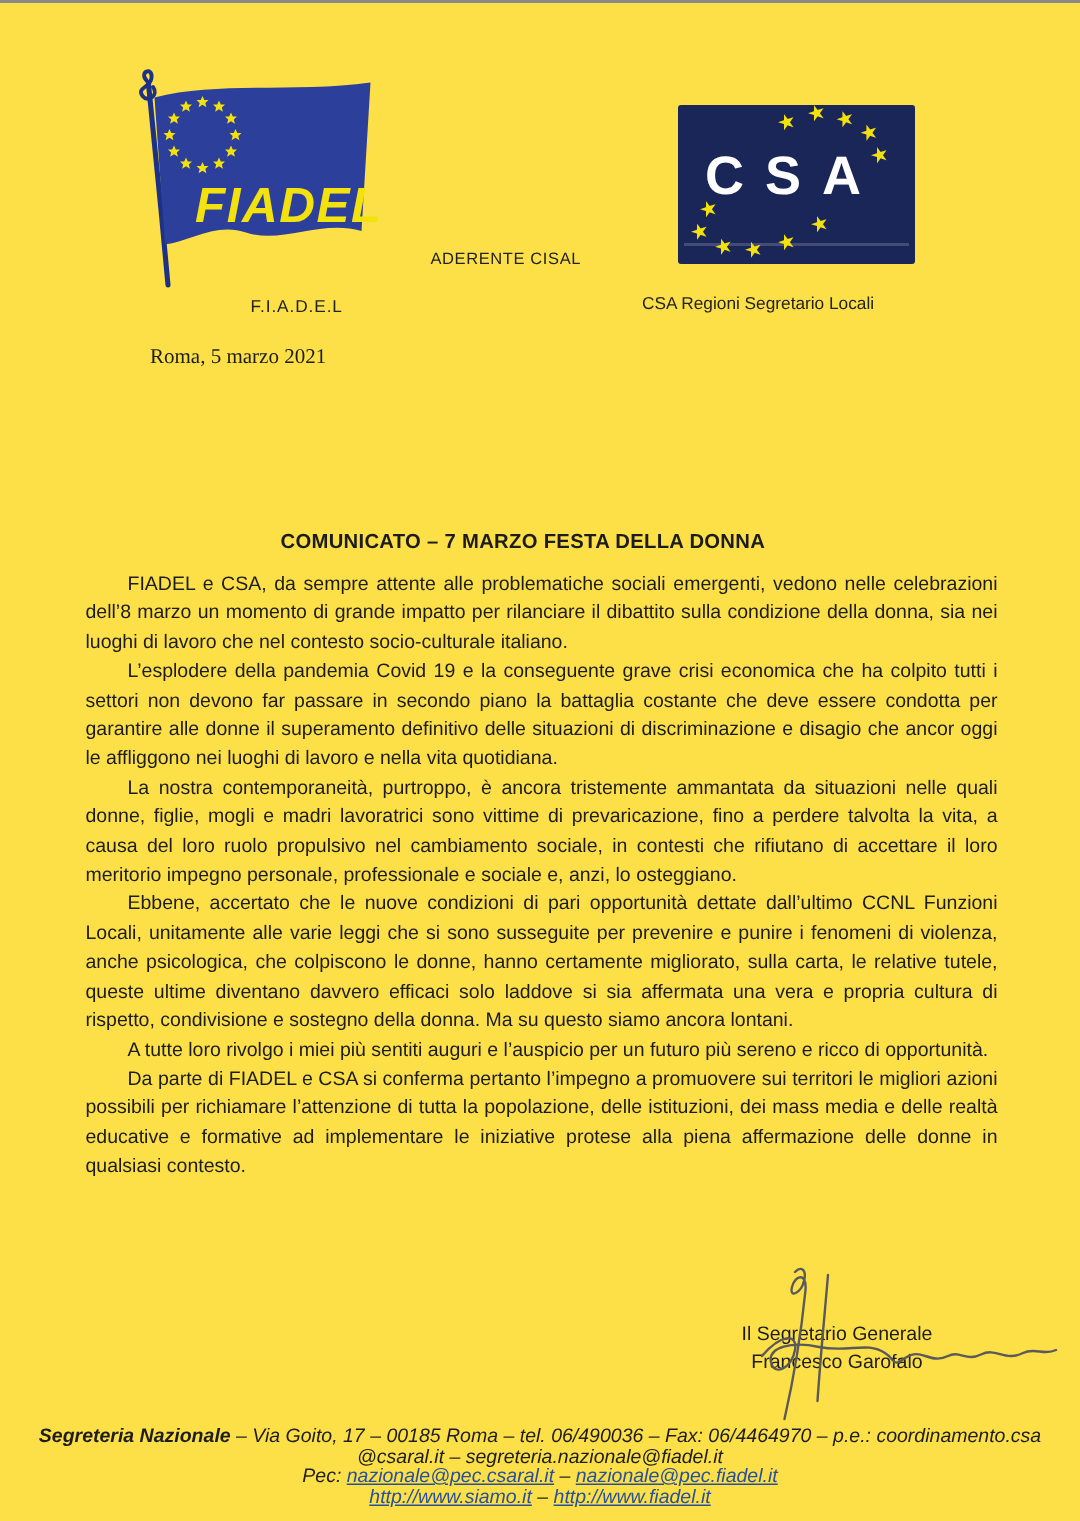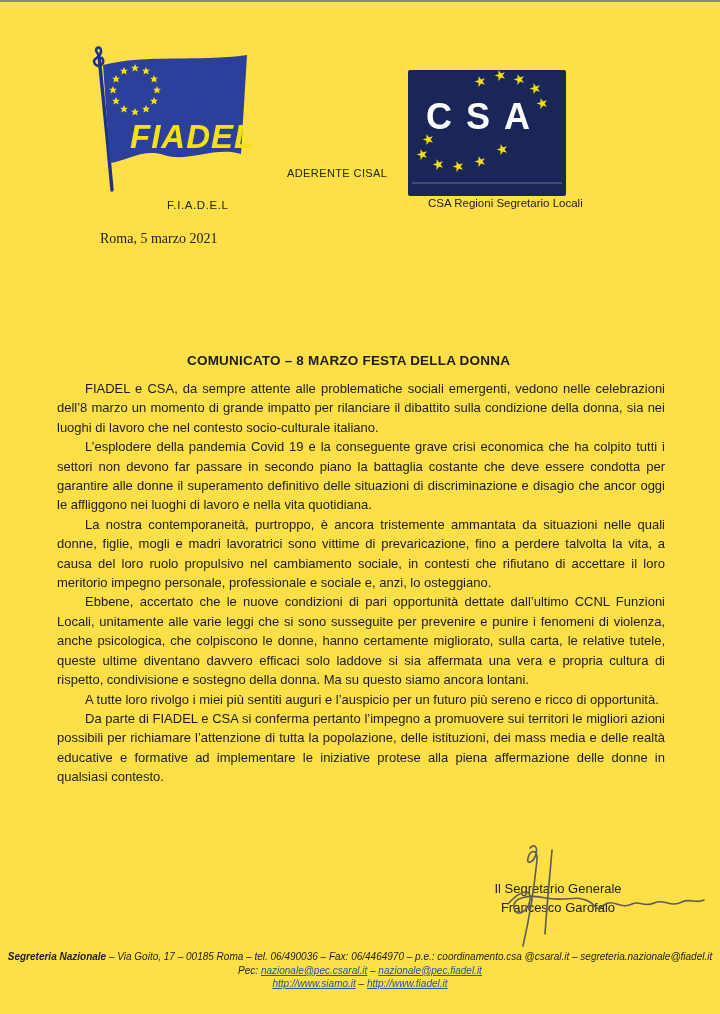--- a/index.html
+++ b/index.html
@@ -12,21 +12,21 @@
     color:#1c1c1c;
     overflow:hidden;
   }
 
   
   .fiadel-logo{position:absolute;left:86px;top:40px;width:176px;height:152px;}
   .aderente{position:absolute;left:287px;top:165px;font-size:11px;letter-spacing:.4px;color:#222;}
   .fiadel-caption{position:absolute;left:155px;top:197px;font-size:11.5px;letter-spacing:.6px;color:#222;padding-left:12px;}
 
   .csa-logo{
-    position:absolute;left:408px;top:68px;width:158px;height:126px;
+    position:absolute;left:452px;top:68px;width:158px;height:106px;
     background:#1a2558;border-radius:2px;text-align:right;
   }
   .csa-logo .inner-line{
     position:absolute;left:4px;right:4px;bottom:12px;height:2px;
     background:rgba(255,255,255,.18);
   }
   .csa-letters{
     position:absolute;left:18px;top:26px;
     color:#fff;font-weight:bold;font-size:36px;letter-spacing:14px;
     font-family:"Liberation Sans",sans-serif;
@@ -55,21 +55,21 @@
 
   
   .sig-block{position:absolute;left:478px;top:879px;width:160px;text-align:center;font-size:13px;color:#1c1c1c;}
   .sig-block .sig-role{margin-bottom:4px;}
   .sig-scrawl{position:absolute;left:468px;top:840px;width:245px;height:110px;pointer-events:none;}
 
   
   .footer{
     position:absolute;left:0;right:0;top:948px;
     text-align:center;
-    font-style:italic;font-size:10px;line-height:13.5px;color:#1d1d1d;
+    font-style:italic;font-size:13px;line-height:13.5px;color:#1d1d1d;
   }
   .footer .b{font-weight:bold;}
   .footer a{color:#27509e;text-decoration:underline;cursor:pointer;}
 </style>
 </head>
 <body>
 
 <div class="page">
 
   <svg class="fiadel-logo" viewBox="0 0 176 152" aria-hidden="true">
@@ -116,21 +116,21 @@
     <span class="csa-star" style="left:44px;top:89px;"></span>
     <span class="csa-star" style="left:24px;top:87px;"></span>
     <span class="csa-star" style="left:8px;top:77px;"></span>
     <span class="csa-star" style="left:14px;top:62px;"></span>
   </div>
   <div class="csa-caption">CSA Regioni Segretario Locali</div>
 
   <div class="date-line">Roma, 5 marzo 2021</div>
 
 
-  <div class="subject">COMUNICATO – 8 MARZO FESTA DELLA DONNA</div>
+  <div class="subject">COMUNICATO – 7 MARZO FESTA DELLA DONNA</div>
 
   <div class="letter-body">
     <p>FIADEL e CSA, da sempre attente alle problematiche sociali emergenti, vedono nelle celebrazioni dell’8 marzo un momento di grande impatto per rilanciare il dibattito sulla condizione della donna, sia nei luoghi di lavoro che nel contesto socio-culturale italiano.</p>
     <p>L’esplodere della pandemia Covid 19 e la conseguente grave crisi economica che ha colpito tutti i settori non devono far passare in secondo piano la battaglia costante che deve essere condotta per garantire alle donne il superamento definitivo delle situazioni di discriminazione e disagio che ancor oggi le affliggono nei luoghi di lavoro e nella vita quotidiana.</p>
     <p>La nostra contemporaneità, purtroppo, è ancora tristemente ammantata da situazioni nelle quali donne, figlie, mogli e madri lavoratrici sono vittime di prevaricazione, fino a perdere talvolta la vita, a causa del loro ruolo propulsivo nel cambiamento sociale, in contesti che rifiutano di accettare il loro meritorio impegno personale, professionale e sociale e, anzi, lo osteggiano.</p>
     <p>Ebbene, accertato che le nuove condizioni di pari opportunità dettate dall’ultimo CCNL Funzioni Locali, unitamente alle varie leggi che si sono susseguite per prevenire e punire i fenomeni di violenza, anche psicologica, che colpiscono le donne, hanno certamente migliorato, sulla carta, le relative tutele, queste ultime diventano davvero efficaci solo laddove si sia affermata una vera e propria cultura di rispetto, condivisione e sostegno della donna. Ma su questo siamo ancora lontani.</p>
     <p>A tutte loro rivolgo i miei più sentiti auguri e l’auspicio per un futuro più sereno e ricco di opportunità.</p>
     <p>Da parte di FIADEL e CSA si conferma pertanto l’impegno a promuovere sui territori le migliori azioni possibili per richiamare l’attenzione di tutta la popolazione, delle istituzioni, dei mass media e delle realtà educative e formative ad implementare le iniziative protese alla piena affermazione delle donne in qualsiasi contesto.</p>
   </div>
 

